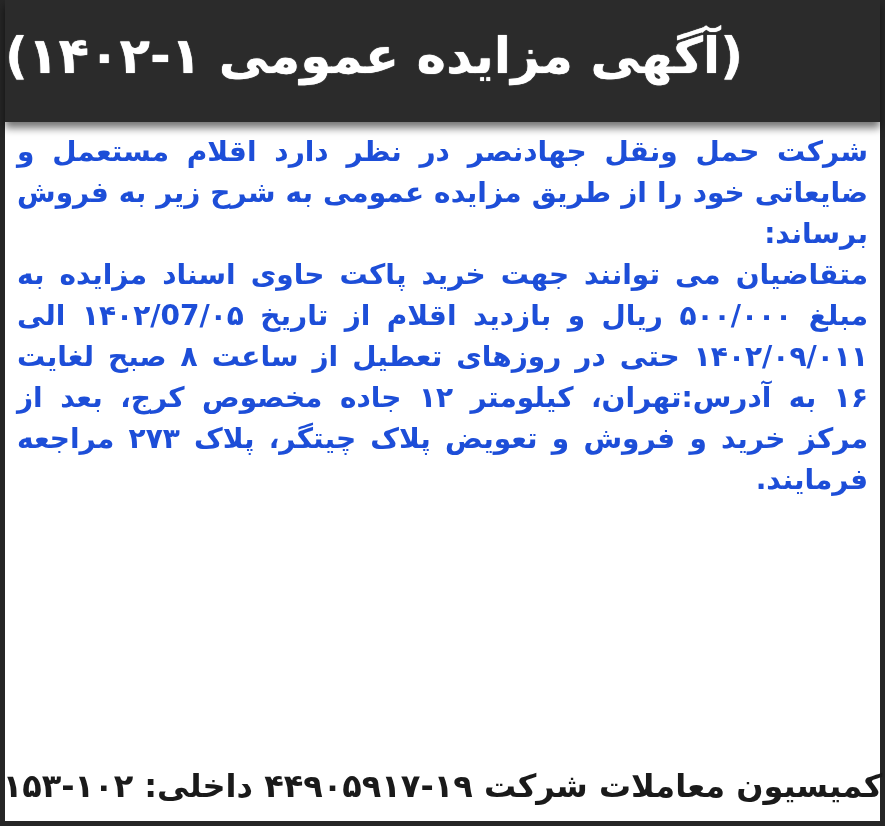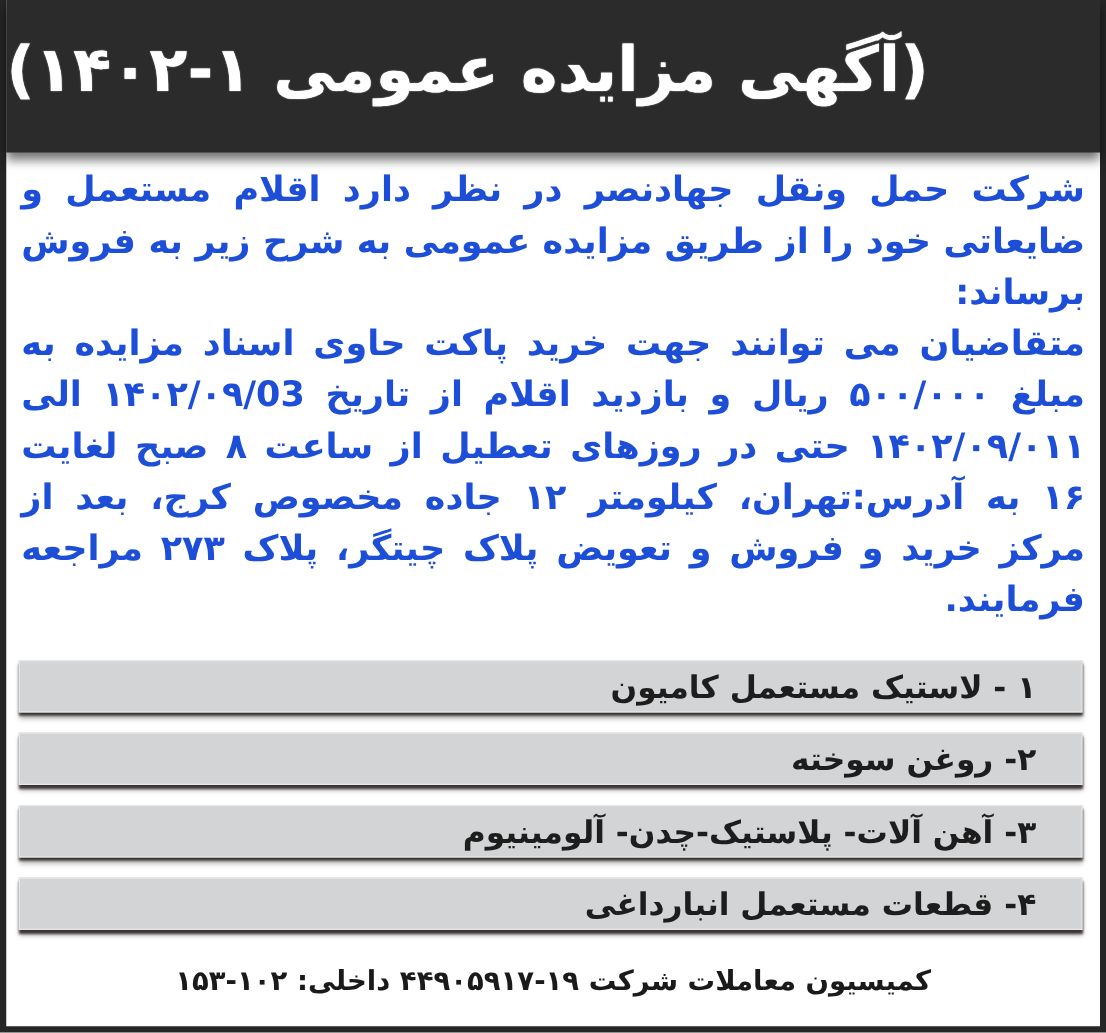--- a/index.html
+++ b/index.html
@@ -91,51 +91,37 @@
       top: 758px;
       height: 56px;
       display: flex;
       align-items: center;
       justify-content: center;
     }
     .footer-text {
       color: #1a1a1a;
       font-family: "DejaVu Sans", sans-serif;
       font-weight: bold;
-      font-size: 22px;
+      font-size: 32px;
       line-height: 1;
       white-space: nowrap;
     }
   </style>
 </head>
 <body>
 
 <div class="frame">
 
   <div class="header">
     <div class="header-title">(آگهی مزایده عمومی ۱-۱۴۰۲)</div>
   </div>
 
   <div class="body-text">
     <p class="para">شرکت حمل ونقل جهادنصر در نظر دارد اقلام مستعمل و ضایعاتی خود را از طریق مزایده عمومی به شرح زیر به فروش برساند:</p>
-    <p class="para">متقاضیان می توانند جهت خرید پاکت حاوی اسناد مزایده به مبلغ ۵۰۰/۰۰۰ ریال و بازدید اقلام از تاریخ ۱۴۰۲/۰۹/03 الی ۱۴۰۲/۰۹/۰۱۱ حتی در روزهای تعطیل از ساعت ۸ صبح لغایت ۱۶ به آدرس:تهران، کیلومتر ۱۲ جاده مخصوص کرج، بعد از مرکز خرید و فروش و تعویض پلاک چیتگر، پلاک ۲۷۳ مراجعه فرمایند.</p>
+    <p class="para">متقاضیان می توانند جهت خرید پاکت حاوی اسناد مزایده به مبلغ ۵۰۰/۰۰۰ ریال و بازدید اقلام از تاریخ ۱۴۰۲/07/۰۵ الی ۱۴۰۲/۰۹/۰۱۱ حتی در روزهای تعطیل از ساعت ۸ صبح لغایت ۱۶ به آدرس:تهران، کیلومتر ۱۲ جاده مخصوص کرج، بعد از مرکز خرید و فروش و تعویض پلاک چیتگر، پلاک ۲۷۳ مراجعه فرمایند.</p>
   </div>
 
-  <div class="items">
-    <div class="item">
-      <span class="item-label">۱ - لاستیک مستعمل کامیون</span>
-    </div>
-    <div class="item">
-      <span class="item-label">۲- روغن سوخته</span>
-    </div>
-    <div class="item">
-      <span class="item-label">۳- آهن آلات- پلاستیک-چدن- آلومینیوم</span>
-    </div>
-    <div class="item">
-      <span class="item-label">۴- قطعات مستعمل انبارداغی</span>
-    </div>
-  </div>
 
   <div class="footer">
     <span class="footer-text">کمیسیون معاملات شرکت ۱۹-۴۴۹۰۵۹۱۷ داخلی: ۱۰۲-۱۵۳</span>
   </div>
 
 </div>
 
 </body></html>

